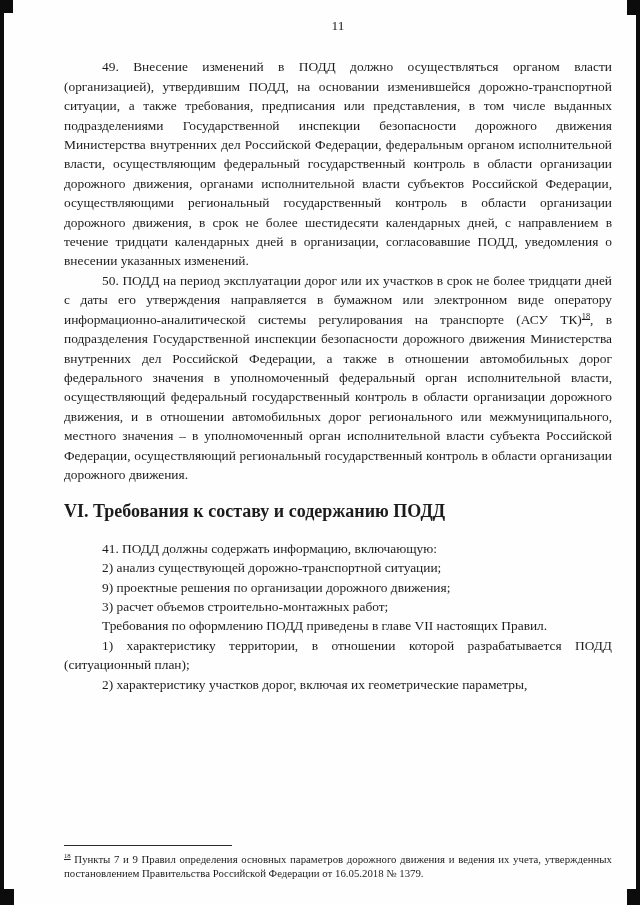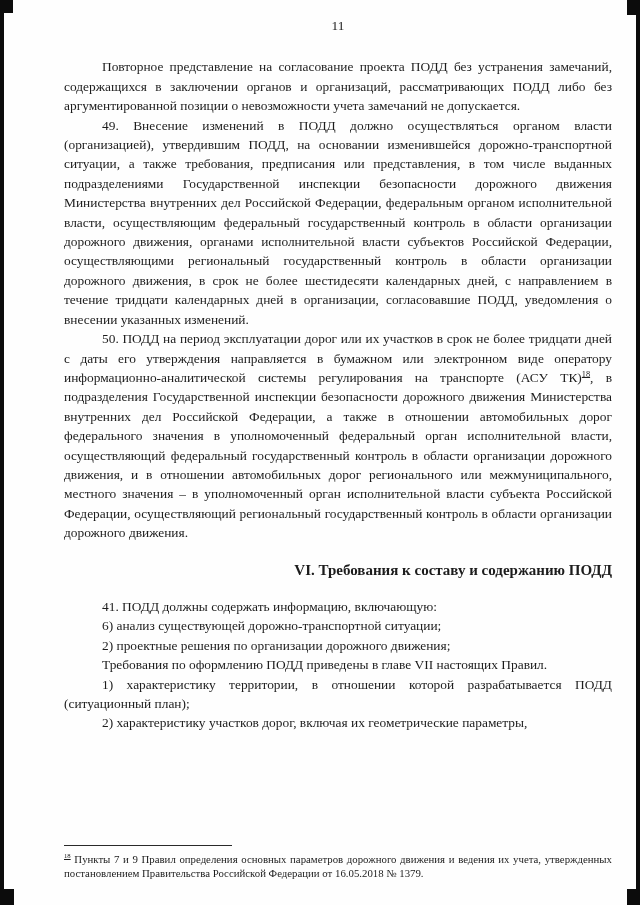--- a/index.html
+++ b/index.html
@@ -30,23 +30,23 @@
     font-size: 13.4px;
     line-height: 19.4px;
     text-align: justify;
   }
   .page-number { text-align: center; margin-bottom: 22px; text-indent: 0; }
 
   p.para { text-indent: 38px; }
   p.item { text-indent: 38px; }
 
   .heading {
-    text-align: right;
+    text-align: left;
     font-weight: bold;
-    font-size: 15px;
+    font-size: 18px;
     line-height: 19.4px;
     margin: 18px 0 17px 0;
     text-indent: 0;
   }
 
   sup { font-size: 0.62em; vertical-align: super; line-height: 0; text-decoration: underline; }
 
   .footnote-area { position: absolute; left: 64px; bottom: 24px; width: 548px; }
   .footnote-rule { width: 168px; border-top: 1.5px solid #2a2a2a; margin-bottom: 6px; }
   .footnote {
@@ -64,32 +64,32 @@
   <div class="edge right"></div>
   <div class="corner tl"></div>
   <div class="corner tr"></div>
   <div class="corner bl"></div>
   <div class="corner br"></div>
 
   <div class="content">
 
     <div class="page-number">11</div>
 
-    <p class="para">Повторное представление на согласование проекта ПОДД без устранения замечаний, содержащихся в заключении органов и организаций, рассматривающих ПОДД либо без аргументированной позиции о невозможности учета замечаний не допускается.</p>
 
     <p class="para">49. Внесение изменений в ПОДД должно осуществляться органом власти (организацией), утвердившим ПОДД, на основании изменившейся дорожно-транспортной ситуации, а также требования, предписания или представления, в том числе выданных подразделениями Государственной инспекции безопасности дорожного движения Министерства внутренних дел Российской Федерации, федеральным органом исполнительной власти, осуществляющим федеральный государственный контроль в области организации дорожного движения, органами исполнительной власти субъектов Российской Федерации, осуществляющими региональный государственный контроль в области организации дорожного движения, в срок не более шестидесяти календарных дней, с направлением в течение тридцати календарных дней в организации, согласовавшие ПОДД, уведомления о внесении указанных изменений.</p>
 
     <p class="para"><span>50. ПОДД на период эксплуатации дорог или их участков в срок не более тридцати дней с даты его утверждения направляется в бумажном или электронном виде оператору информационно-аналитической системы регулирования на транспорте (АСУ ТК)</span><sup>18</sup><span>, в подразделения Государственной инспекции безопасности дорожного движения Министерства внутренних дел Российской Федерации, а также в отношении автомобильных дорог федерального значения в уполномоченный федеральный орган исполнительной власти, осуществляющий федеральный государственный контроль в области организации дорожного движения, и в отношении автомобильных дорог регионального или межмуниципального, местного значения – в уполномоченный орган исполнительной власти субъекта Российской Федерации, осуществляющий региональный государственный контроль в области организации дорожного движения.</span></p>
 
     <h3 class="heading">VI. Требования к составу и содержанию ПОДД</h3>
 
     <p class="para">41. ПОДД должны содержать информацию, включающую:</p>
 
-    <p class="item">6) анализ существующей дорожно-транспортной ситуации;</p>
-    <p class="item">2) проектные решения по организации дорожного движения;</p>
+    <p class="item">2) анализ существующей дорожно-транспортной ситуации;</p>
+    <p class="item">9) проектные решения по организации дорожного движения;</p>
+    <p class="item">3) расчет объемов строительно-монтажных работ;</p>
 
     <p class="para">Требования по оформлению ПОДД приведены в главе VII настоящих Правил.</p>
 
 
     <p class="item">1) характеристику территории, в отношении которой разрабатывается ПОДД (ситуационный план);</p>
     <p class="item">2) характеристику участков дорог, включая их геометрические параметры,</p>
 
   </div>
 
   <div class="footnote-area">

